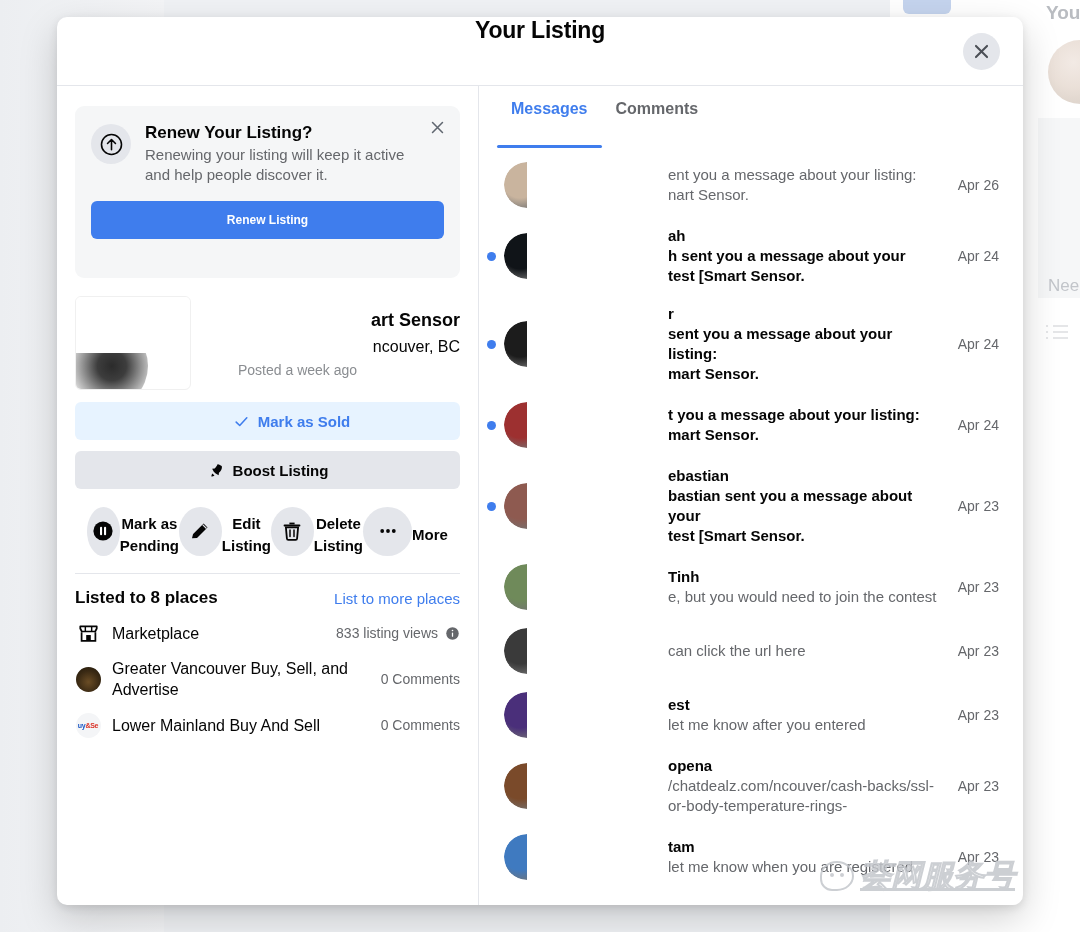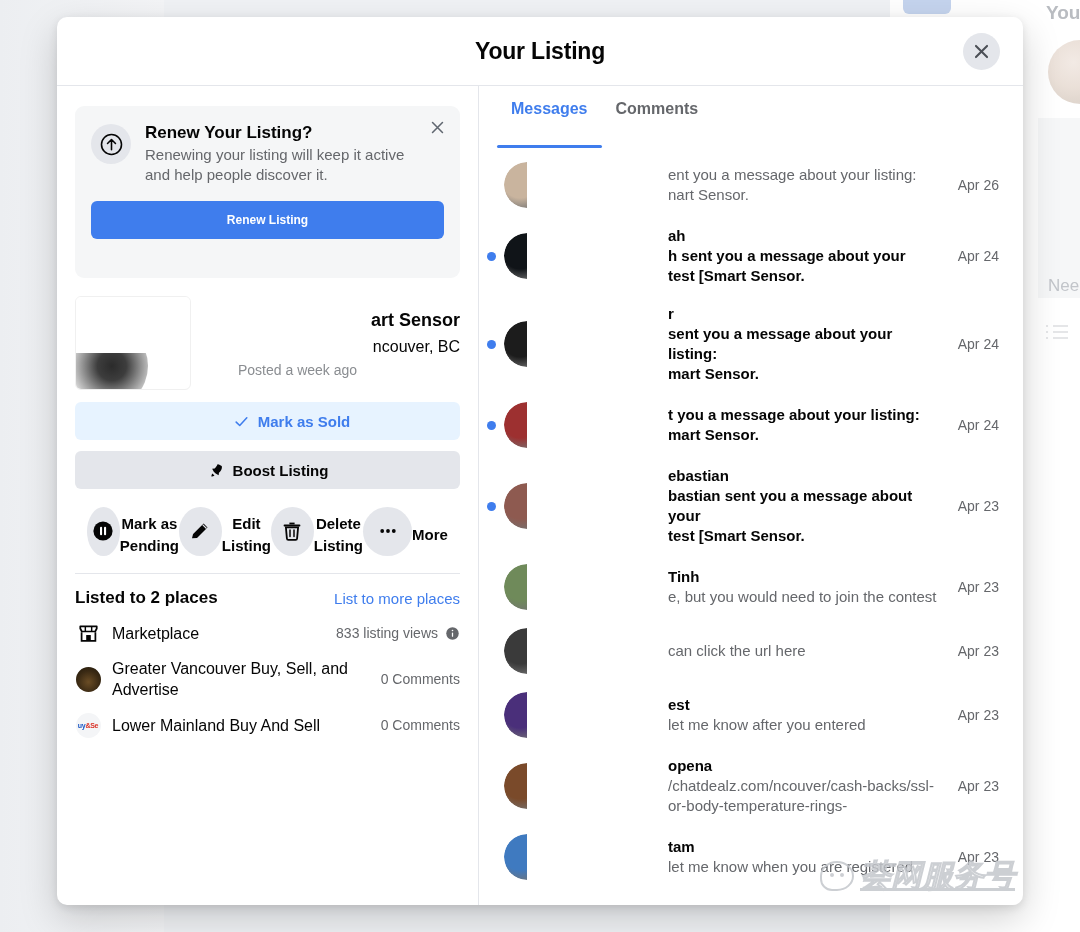--- a/index.html
+++ b/index.html
@@ -68,21 +68,21 @@
     background: #ffffff;
     border-radius: 10px;
     box-shadow: 0 14px 38px rgba(0,0,0,.18), 0 3px 10px rgba(0,0,0,.10);
     overflow: hidden;
   }
 
   .modal-header {
     position: relative;
     height: 69px;
     border-bottom: 1px solid #e4e6eb;
-    display: flex; align-items: center; justify-content: center;
+    display: flex; align-items: flex-start; justify-content: center;
   }
   .modal-title {
     font-size: 23px; font-weight: bold; color: #050505;
     letter-spacing: -0.2px;
   }
   .close-btn {
     position: absolute; right: 23px; top: 16px;
     width: 37px; height: 37px; border-radius: 50%;
     background: #e4e6eb;
     display: flex; align-items: center; justify-content: center;
@@ -469,21 +469,21 @@
               <circle cx="17.8" cy="12" r="1.9" fill="#050505"></circle>
             </svg>
           </div>
           <div class="icon-label">More</div>
         </div>
       </div>
 
       <div class="hr-sep"></div>
 
       <div class="places-head">
-        <div class="places-title">Listed to 2 places</div>
+        <div class="places-title">Listed to 8 places</div>
         <div class="places-link">List to more places</div>
       </div>
 
       <div class="place-row">
         <div class="place-ic">
           <svg viewBox="0 0 24 24">
             <path d="M3.4 4.6h17.2v2.2l-1.6 3.1H5L3.4 6.8z" fill="none" stroke="#050505" stroke-width="1.8" stroke-linejoin="round"></path>
             <path d="M4.8 10.6v9h14.4v-9" fill="none" stroke="#050505" stroke-width="1.8"></path>
             <rect x="9.6" y="13.6" width="4.8" height="6" fill="#050505"></rect>
             <path d="M8.7 4.8v5M15.3 4.8v5" stroke="#050505" stroke-width="1.5"></path>

